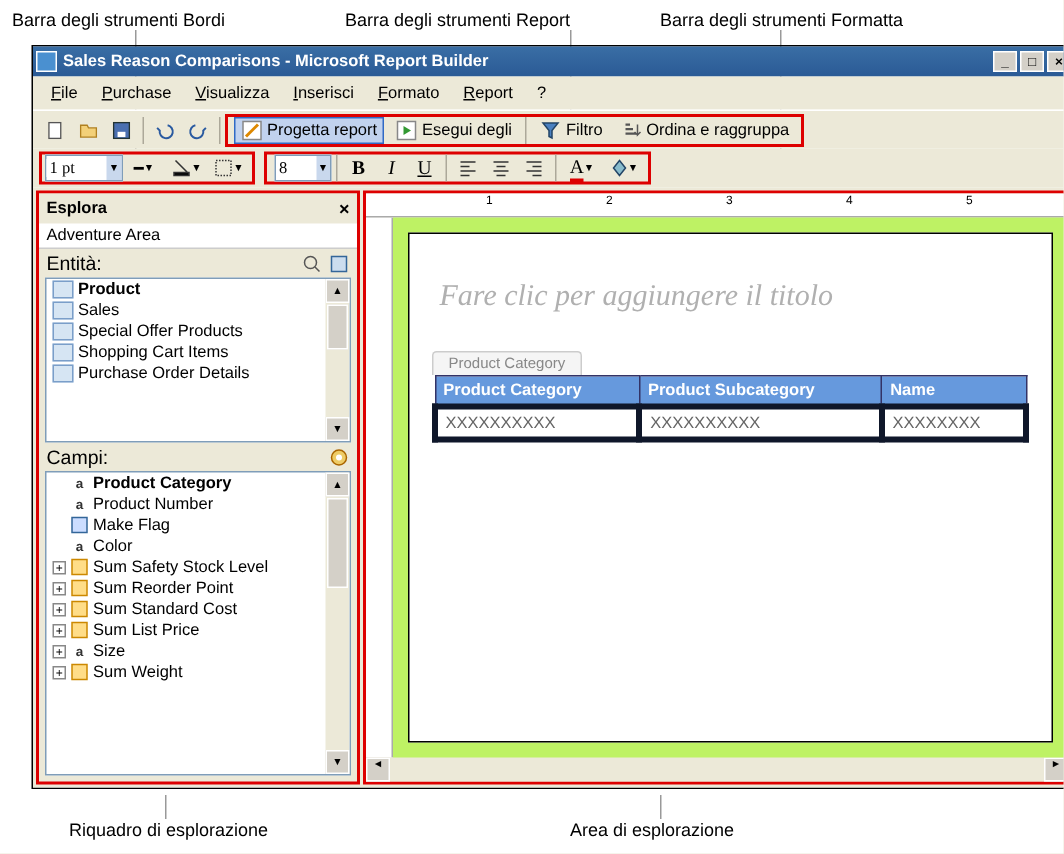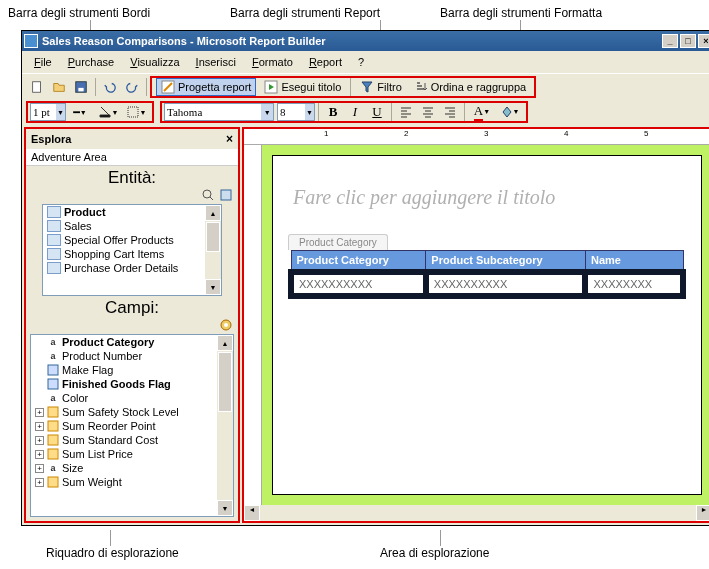--- a/index.html
+++ b/index.html
@@ -25,24 +25,24 @@
 .toolbar2 { background: #ece9d8; height: 26px; display: flex; align-items: center; padding: 0 4px; }
 .combo { display: flex; align-items: center; background: #fff; border: 1px solid #7f9db9; height: 18px; font-size: 11px; }
 .combo input { border: none; outline: none; width: 100%; font-size: 11px; padding: 0 2px; font-family: Tahoma; }
 .combo .dd { width: 13px; height: 16px; background: #c9d8ed; display: flex; align-items: center; justify-content: center; font-size: 7px; }
 .fmt-btn { width: 20px; height: 20px; display: flex; align-items: center; justify-content: center; font-family: 'Times New Roman'; font-size: 13px; margin: 0 1px; }
 .body-area { display: flex; height: 400px; background: #ece9d8; }
 .explorer { width: 225px; border: 2px solid #d00; margin: 2px; background: #ece9d8; display: flex; flex-direction: column; }
 .exp-header { background: #ece9d8; padding: 3px 5px; font-weight: bold; font-size: 11px; display: flex; align-items: center; }
 .exp-header .x { margin-left: auto; font-size: 12px; }
 .exp-sub { padding: 2px 5px; font-size: 11px; background: #fff; border-bottom: 1px solid #ccc; }
-.exp-label { padding: 2px 5px; font-size: 17px; display: flex; align-items: center; flex-direction: column; }
+.exp-label { padding: 2px 5px; font-size: 13px; display: flex; align-items: center; }
 .exp-label .icons { margin-left: auto; display: flex; gap: 4px; }
 .mini-ico { width: 14px; height: 14px; }
-.tree { background: #fff; border: 1px solid #7f9db9; margin: 0 16px; height: 92px; overflow: hidden; position: relative; text-align: right; }
+.tree { background: #fff; border: 1px solid #7f9db9; margin: 0 4px; height: 110px; overflow: hidden; position: relative; text-align: right; }
 .tree-item { padding: 1px 4px; font-size: 11px; display: flex; align-items: center; }
 .tree-item.bold { font-weight: bold; }
 .tree-item .tico { width: 14px; height: 12px; margin-right: 3px; background: #d6e5f3; border: 1px solid #7a9ec9; }
 .tree-item.sub { }
 .scrollbar { position: absolute; right: 0; top: 0; width: 16px; height: 100%; background: #ece9d8; }
 .scrollbar .sbtn { width: 16px; height: 16px; background: #d4d0c8; border: 1px solid #fff; display: flex; align-items: center; justify-content: center; font-size: 7px; }
 .scrollbar .thumb { width: 14px; height: 30px; background: #d4d0c8; border: 1px solid #fff; margin: 1px; }
 .fields { background: #fff; border: 1px solid #7f9db9; margin: 0 4px 4px; flex: 1; overflow: hidden; position: relative; }
 .field-item { padding: 1px 4px; font-size: 11px; display: flex; align-items: center; }
 .field-item.bold { font-weight: bold; }
@@ -52,21 +52,21 @@
 .ruler { height: 18px; background: #fff; border-bottom: 1px solid #aaa; position: relative; font-size: 8px; }
 .ruler-v { width: 18px; background: #fff; border-right: 1px solid #aaa; }
 .canvas-wrap { flex: 1; display: flex; }
 .canvas { flex: 1; background: #bef264; padding: 10px; overflow: hidden; position: relative; }
 .page { background: #fff; width: 430px; height: 340px; border: 1px solid #000; padding: 20px 15px; }
 .title-ph { color: #b0b0b0; font-size: 20px; font-style: italic; font-family: Georgia; padding: 10px 5px; }
 .tab-strip { margin-top: 15px; display: flex; }
 .tab { border: 1px solid #ccc; border-bottom: none; padding: 2px 10px; font-size: 10px; color: #888; background: #f5f5f5; border-radius: 3px 3px 0 0; margin-right: 2px; }
 .dtable { border-collapse: collapse; width: 100%; font-size: 11px; }
 .dtable th { background: #6699dd; color: #fff; text-align: left; padding: 3px 5px; border: 1px solid #336; font-weight: bold; }
-.dtable td { border: 6px solid #0f172a; padding: 3px 5px; color: #666; }
+.dtable td { border: 4px solid #0f172a; padding: 3px 5px; color: #666; }
 .hscroll { height: 16px; background: #ece9d8; display: flex; }
 .hscroll .sbtn { width: 16px; height: 16px; background: #d4d0c8; border: 1px solid #fff; font-size: 7px; text-align: center; }
 .hscroll .track { flex: 1; }
 .ico-svg { width: 14px; height: 14px; }
 </style>
 </head>
 <body>
 
 <div class="container">
   <div class="annot" style="top:6px;left:8px">Barra degli strumenti Bordi</div>
@@ -135,64 +135,60 @@
               <rect x="1" y="1" width="12" height="12" fill="#fff" stroke="#888"></rect>
               <path d="M3 11 L11 3" stroke="#d80" stroke-width="2"></path>
             </svg>
           <span>Progetta report</span>
         </div>
         <div class="tbtn-txt">
           <svg class="ico" viewBox="0 0 14 14">
               <rect x="1" y="1" width="12" height="12" fill="#fff" stroke="#888"></rect>
               <path d="M5 4v6l5-3z" fill="#393"></path>
             </svg>
-          <span>Esegui titolo</span>
+          <span>Esegui degli</span>
         </div>
         <div class="sep"></div>
         <div class="tbtn-txt">
           <svg class="ico" viewBox="0 0 14 14">
               <path d="M2 2h10L8 7v5l-2-1V7z" fill="#4a80c0" stroke="#246"></path>
             </svg>
           <span>Filtro</span>
         </div>
         <div class="tbtn-txt">
           <svg class="ico" viewBox="0 0 14 14">
               <path d="M3 3h3M3 6h5M3 9h7" stroke="#555" stroke-width="1.5"></path>
               <path d="M11 3v7l2-2m-2 2l-2-2" stroke="#555" fill="none"></path>
             </svg>
           <span>Ordina e raggruppa</span>
         </div>
       </div>
     </div>
 
     <div class="toolbar2">
       <div class="redbox" style="margin-right:6px">
-        <div class="combo" style="width:36px">
+        <div class="combo" style="width:52px">
           <input value="1 pt" style="">
           <div class="dd">▼</div>
         </div>
         <div class="tbtn" style="width:26px">━ <span style="font-size:7px">▼</span></div>
         <div class="tbtn" style="width:26px">
             <svg width="14" height="14">
               <path d="M3 2l8 8M2 10h10v2H2z" stroke="#333" fill="#000"></path>
             </svg>
             <span style="font-size:7px">▼</span>
           </div>
         <div class="tbtn" style="width:26px">
             <svg width="14" height="14">
               <rect x="2" y="2" width="10" height="10" fill="none" stroke="#333" stroke-dasharray="1"></rect>
             </svg>
             <span style="font-size:7px">▼</span>
           </div>
       </div>
       <div class="redbox">
-        <div class="combo" style="width:110px">
-          <input value="Tahoma" style="">
-          <div class="dd">▼</div>
-        </div>
         <div class="combo" style="width:38px;margin-left:3px">
           <input value="8" style="">
           <div class="dd">▼</div>
         </div>
         <div class="sep"></div>
         <div class="fmt-btn">
             <b>B</b>
           </div>
         <div class="fmt-btn">
             <i>I</i>
@@ -274,25 +270,20 @@
         </div>
         <div class="fields">
           <div id="field-list-inner">
               <div class="field-item bold"><div style="width:12px"></div><div class="fico" style="color:#333">a</div>Product Category</div>
               <div class="field-item"><div style="width:12px"></div><div class="fico" style="color:#333">a</div>Product Number</div>
               <div class="field-item"><div style="width:12px"></div><div class="fico">
                   <svg width="12" height="12">
                     <rect x="1" y="1" width="10" height="10" fill="#cdf" stroke="#369"></rect>
                   </svg>
                 </div>Make Flag</div>
-              <div class="field-item bold"><div style="width:12px"></div><div class="fico">
-                  <svg width="12" height="12">
-                    <rect x="1" y="1" width="10" height="10" fill="#cdf" stroke="#369"></rect>
-                  </svg>
-                </div>Finished Goods Flag</div>
               <div class="field-item"><div style="width:12px"></div><div class="fico" style="color:#333">a</div>Color</div>
               <div class="field-item"><div class="exp">+</div><div class="fico">
                   <svg width="12" height="12">
                     <rect x="1" y="1" width="10" height="10" fill="#fd8" stroke="#c80"></rect>
                   </svg>
                 </div>Sum Safety Stock Level</div>
               <div class="field-item"><div class="exp">+</div><div class="fico">
                   <svg width="12" height="12">
                     <rect x="1" y="1" width="10" height="10" fill="#fd8" stroke="#c80"></rect>
                   </svg>

